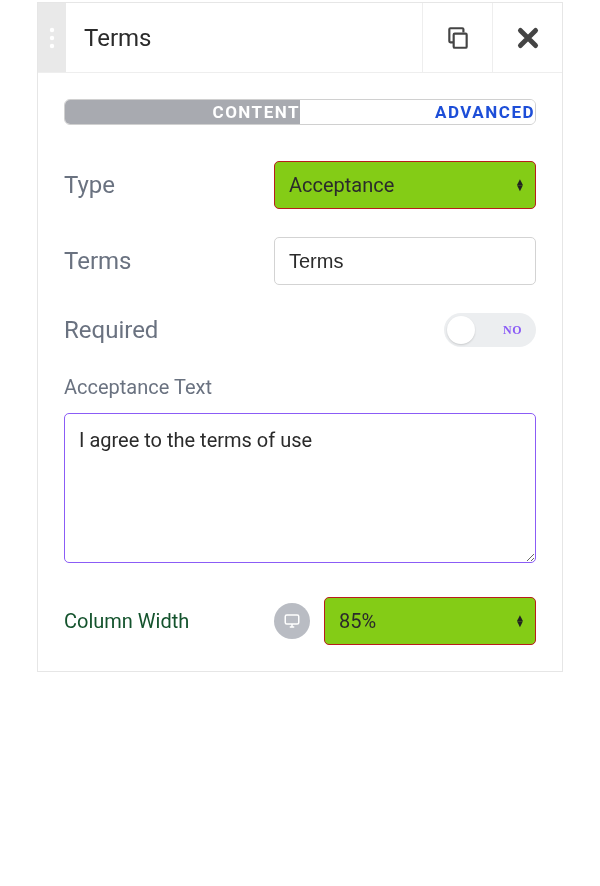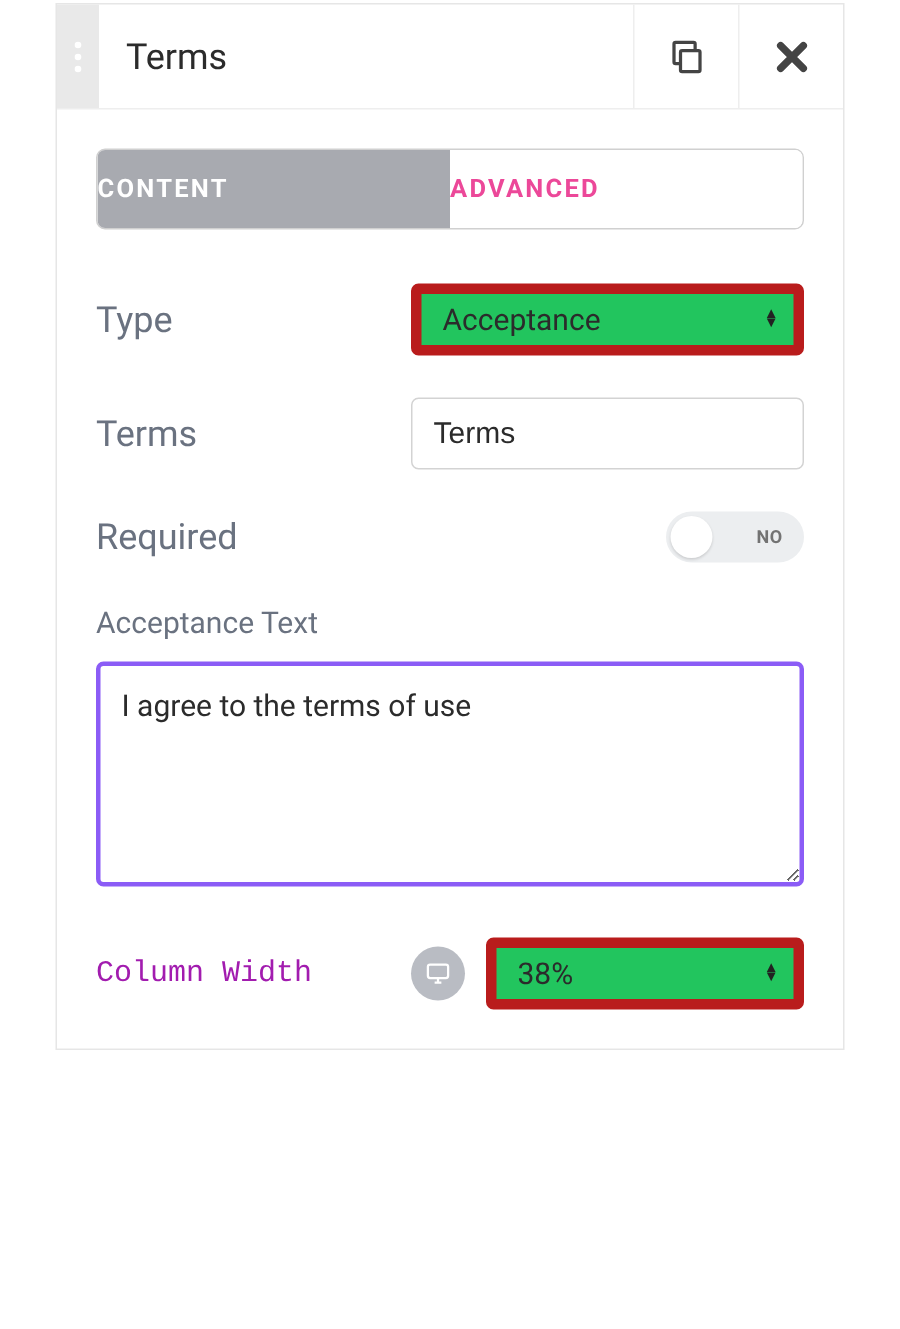--- a/index.html
+++ b/index.html
@@ -53,51 +53,51 @@
   .body { padding: 26px; }
   .tabs {
     display: flex;
     border: 1px solid #d0d0d0;
     border-radius: 6px;
     overflow: hidden;
     margin-bottom: 36px;
   }
   .tab {
     flex: 1;
-    text-align: left;
-    padding: 16px 0;
+    text-align: right;
+    padding: 2px 0;
     font-size: 17px;
     font-weight: 700;
     letter-spacing: 1.5px;
     cursor: pointer;
   }
   .tab.active { background: #a8aab0; color: #fff; }
-  .tab.inactive { background: #fff; color: #ec4899; }
+  .tab.inactive { background: #fff; color: #1d4ed8; }
   .row {
     display: flex;
     align-items: center;
     margin-bottom: 28px;
   }
   .row .lbl {
     flex: 0 0 210px;
     font-size: 24px;
     color: #6a7280;
   }
   .row .ctrl { flex: 1; }
   .select-wrap {
     position: relative;
-    border: 7px solid #b91c1c;
+    border: 1px solid #b91c1c;
     border-radius: 5px;
     height: 48px;
     display: flex;
     align-items: center;
     padding: 0 30px 0 14px;
     font-size: 20px;
     color: #2b2b2b;
-    background: #22c55e;
+    background: #84cc16;
   }
   .select-arrows {
     position: absolute;
     right: 10px;
     top: 50%;
     transform: translateY(-50%);
     display: flex;
     flex-direction: column;
     line-height: 6px;
     font-size: 10px;
@@ -133,43 +133,43 @@
     box-shadow: 0 1px 2px rgba(0,0,0,.15);
   }
   .toggle.off .knob { left: 3px; }
   .toggle.on  .knob { right: 3px; }
   .toggle .txt {
     font-size: 12px;
     font-weight: 700;
     letter-spacing: .5px;
     position: absolute;
   }
-  .toggle.off .txt { right: 14px; color: #737373; }
+  .toggle.off .txt { right: 14px; color: #8b5cf6; font-family: Liberation Serif, serif; }
   .toggle.on  .txt { left: 16px; color: #fff; }
   .row.toggle-row { justify-content: space-between; align-items: center; }
   .row.toggle-row .lbl { flex: 1; }
   .section-label {
     font-size: 20px;
     color: #6a7280;
     margin-bottom: 14px;
   }
   .textarea {
     width: 100%;
-    border: 3px solid #8b5cf6;
+    border: 1px solid #8b5cf6;
     border-radius: 5px;
     min-height: 150px;
     padding: 14px;
     font-size: 20px;
     color: #2b2b2b;
     font-family: inherit;
     resize: both;
     margin-bottom: 30px;
   }
   .cw-row { display: flex; align-items: center; }
-  .cw-row .lbl { flex: 0 0 210px; font-size: 20px; color: #a21caf; font-family: Liberation Mono, monospace; }
+  .cw-row .lbl { flex: 0 0 210px; font-size: 20px; color: #14532d; }
   .device-icon {
     width: 36px; height: 36px;
     border-radius: 50%;
     background: #b9bcc3;
     display: flex; align-items: center; justify-content: center;
     margin-right: 14px;
     color: #fff;
   }
   .device-icon svg { width: 18px; height: 18px; }
   .cw-select { flex: 1; }
@@ -240,20 +240,20 @@
     <div class="cw-row">
       <div class="lbl">Column Width</div>
       <div class="device-icon">
         <svg viewBox="0 0 24 24" fill="none" stroke="currentColor" stroke-width="2">
           <rect x="3" y="4" width="18" height="12" rx="2"></rect>
           <path d="M9 20h6M12 16v4"></path>
         </svg>
       </div>
       <div class="cw-select">
         <div class="select-wrap">
-          <span>38%</span>
+          <span>85%</span>
           <span class="select-arrows">▲<br>▼</span>
         </div>
       </div>
     </div>
 
   </div>
 </div>
 
 </body></html>

